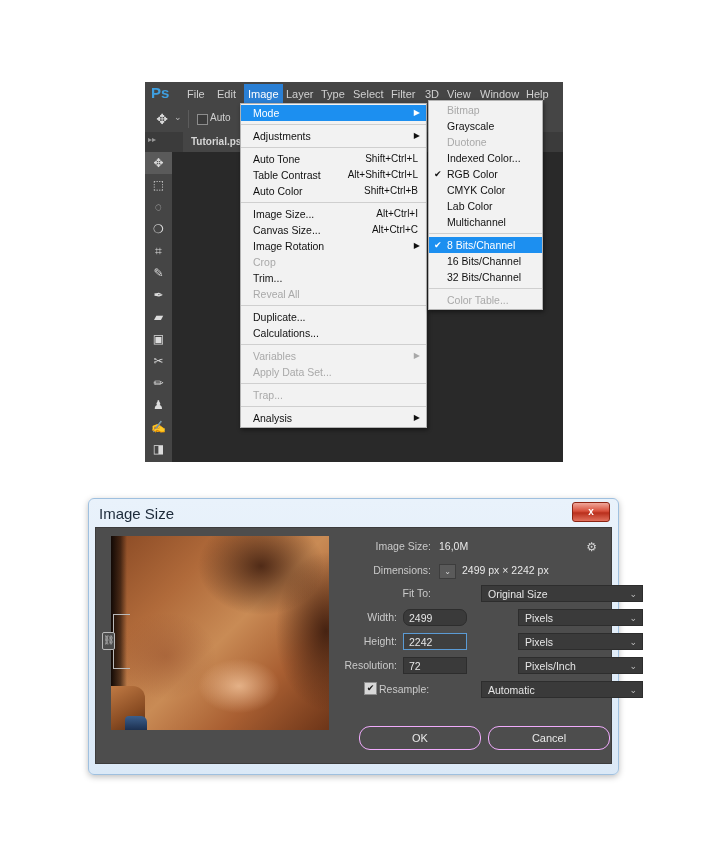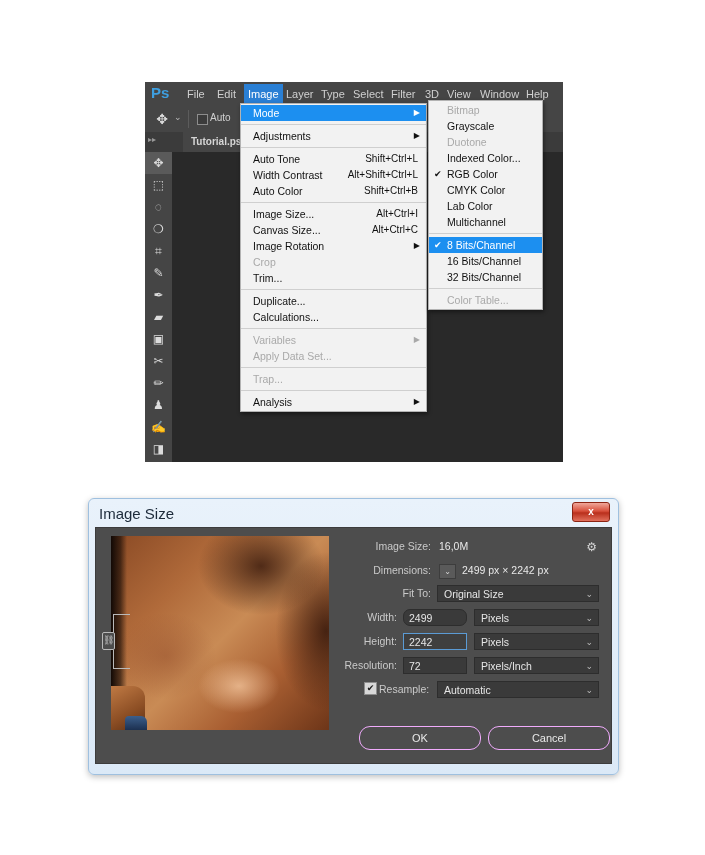--- a/index.html
+++ b/index.html
@@ -359,20 +359,21 @@
   .combo {
     position: absolute;
     height: 17px;
     background: #3a3a3a;
     border: 1px solid #2d2d2d;
     color: #e6e6e6;
     font-size: 10.5px;
     line-height: 17px;
     padding-left: 22px;
     box-sizing: border-box;
+    margin-left: 44px;
   }
   .combo .cv { position: absolute; left: 6px; top: 0; }
   .combo .carrow {
     position: absolute;
     right: 5px; top: 0;
     font-size: 9px;
     color: #bdbdbd;
   }
   .tiny-combo {
     position: absolute;
@@ -493,21 +494,21 @@
   <div class="mi">
     <span>Adjustments</span>
     <span class="arr">▶</span>
   </div>
   <div class="msep"></div>
   <div class="mi">
     <span>Auto Tone</span>
     <span class="sc">Shift+Ctrl+L</span>
   </div>
   <div class="mi">
-    <span>Width Contrast</span>
+    <span>Table Contrast</span>
     <span class="sc">Alt+Shift+Ctrl+L</span>
   </div>
   <div class="mi">
     <span>Auto Color</span>
     <span class="sc">Shift+Ctrl+B</span>
   </div>
   <div class="msep"></div>
   <div class="mi">
     <span>Image Size...</span>
     <span class="sc">Alt+Ctrl+I</span>
@@ -518,20 +519,23 @@
   </div>
   <div class="mi">
     <span>Image Rotation</span>
     <span class="arr">▶</span>
   </div>
   <div class="mi dim">
     <span>Crop</span>
   </div>
   <div class="mi">
     <span>Trim...</span>
+  </div>
+  <div class="mi dim">
+    <span>Reveal All</span>
   </div>
   <div class="msep"></div>
   <div class="mi">
     <span>Duplicate...</span>
   </div>
   <div class="mi">
     <span>Calculations...</span>
   </div>
   <div class="msep"></div>
   <div class="mi dim">

